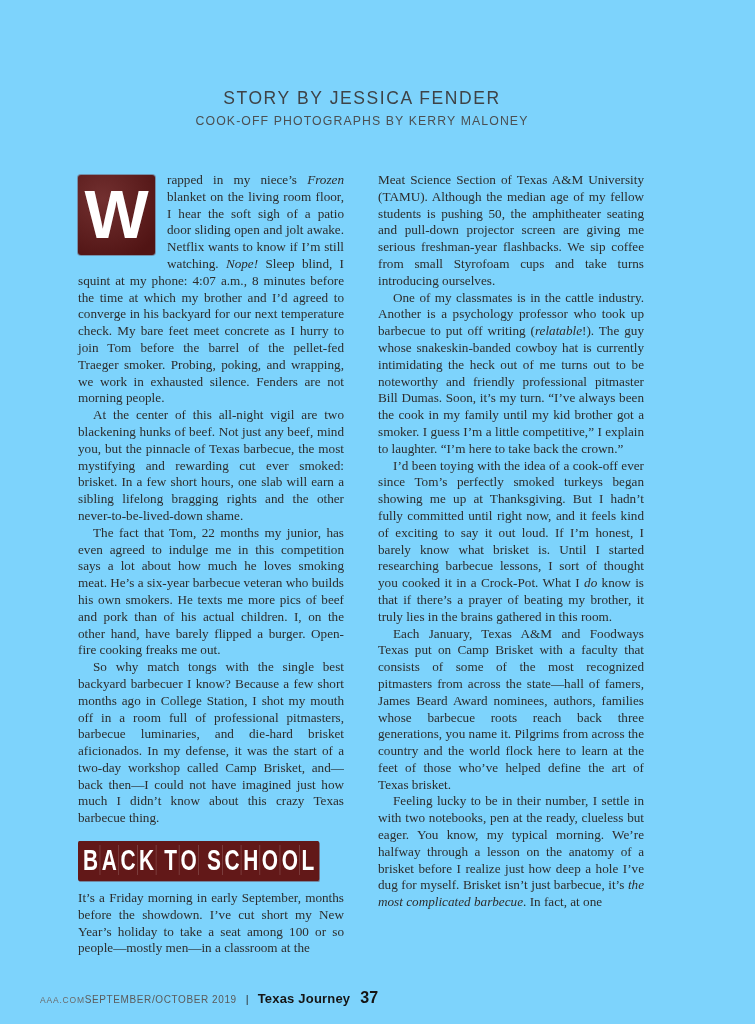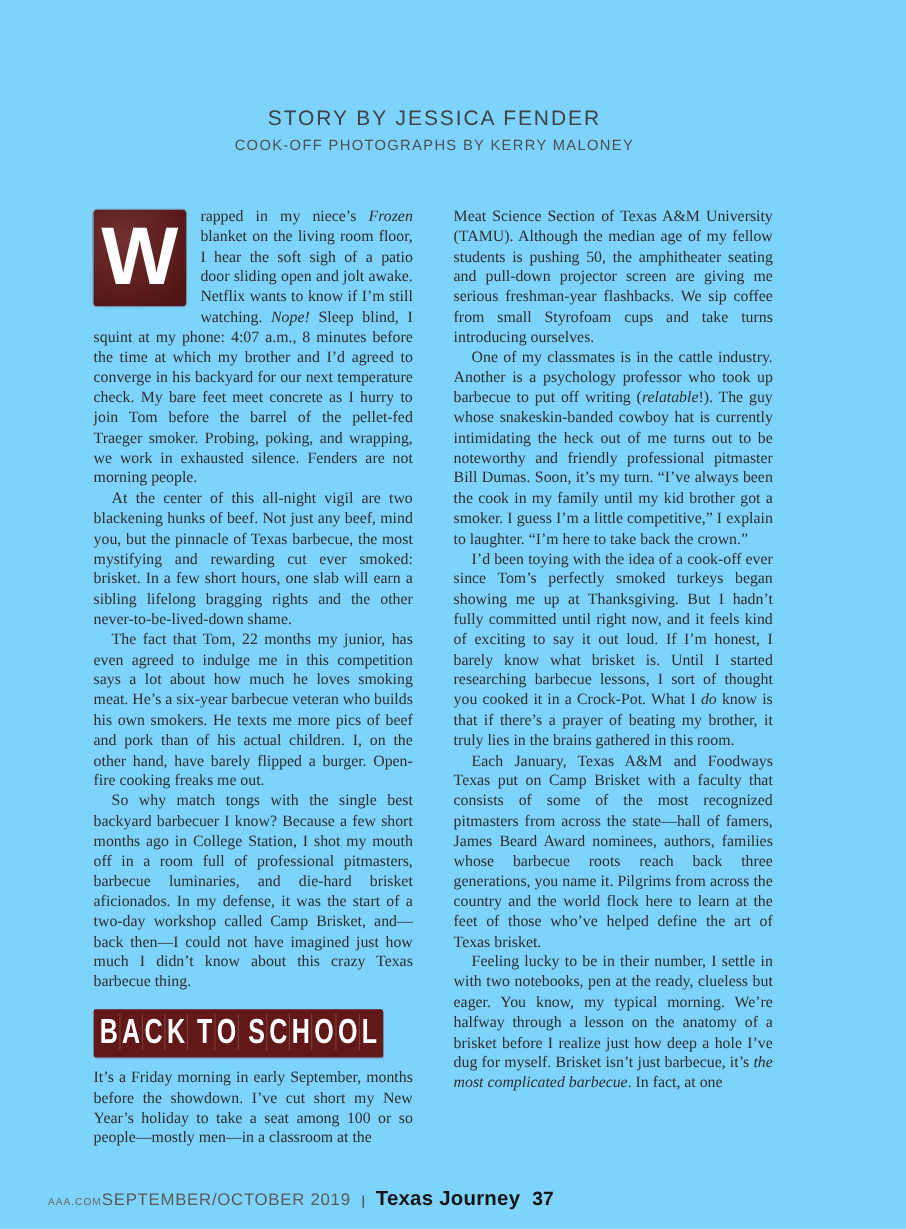--- a/index.html
+++ b/index.html
@@ -105,31 +105,31 @@
     align-items: baseline;
     font-family: "Liberation Sans", sans-serif;
   }
   .footer-site {
     font-size: 8.5px;
     letter-spacing: 0.8px;
     color: #6a6a6a;
   }
   .footer-right { display: flex; align-items: baseline; }
   .footer-issue {
-    font-size: 14px;
+    font-size: 10px;
     letter-spacing: 0.6px;
     color: #5a5a5a;
   }
   .footer-divider {
     font-size: 11px;
     color: #2e2e2e;
     margin: 0 9px;
   }
   .footer-magazine {
-    font-size: 17px;
+    font-size: 13px;
     font-weight: 700;
     color: #151515;
     letter-spacing: 0.2px;
   }
   .footer-page-number {
     font-size: 16px;
     font-weight: 700;
     color: #151515;
     margin-left: 10px;
   }

